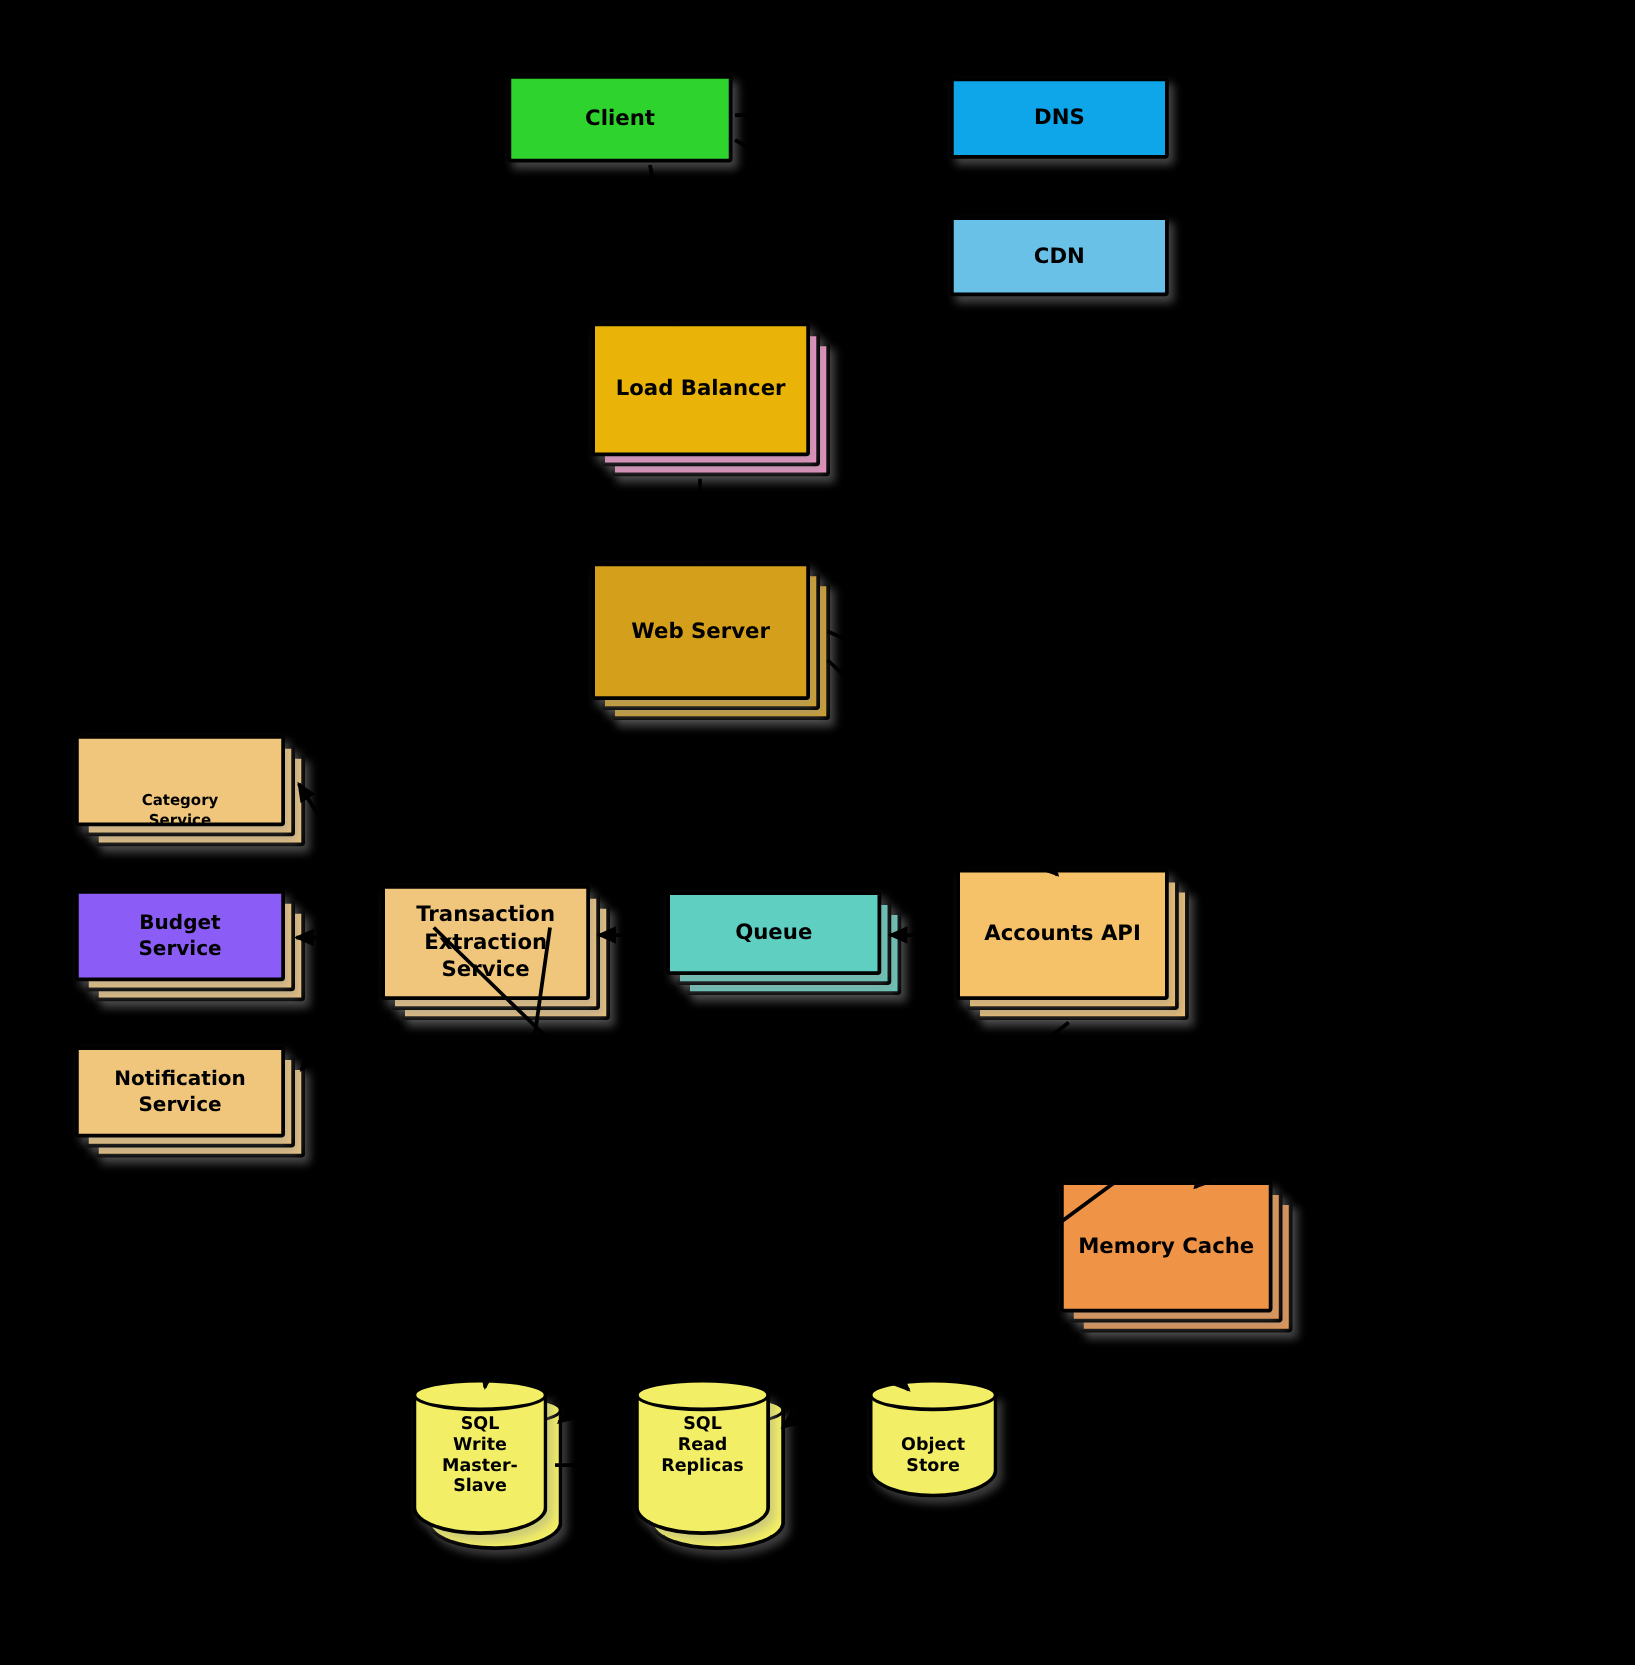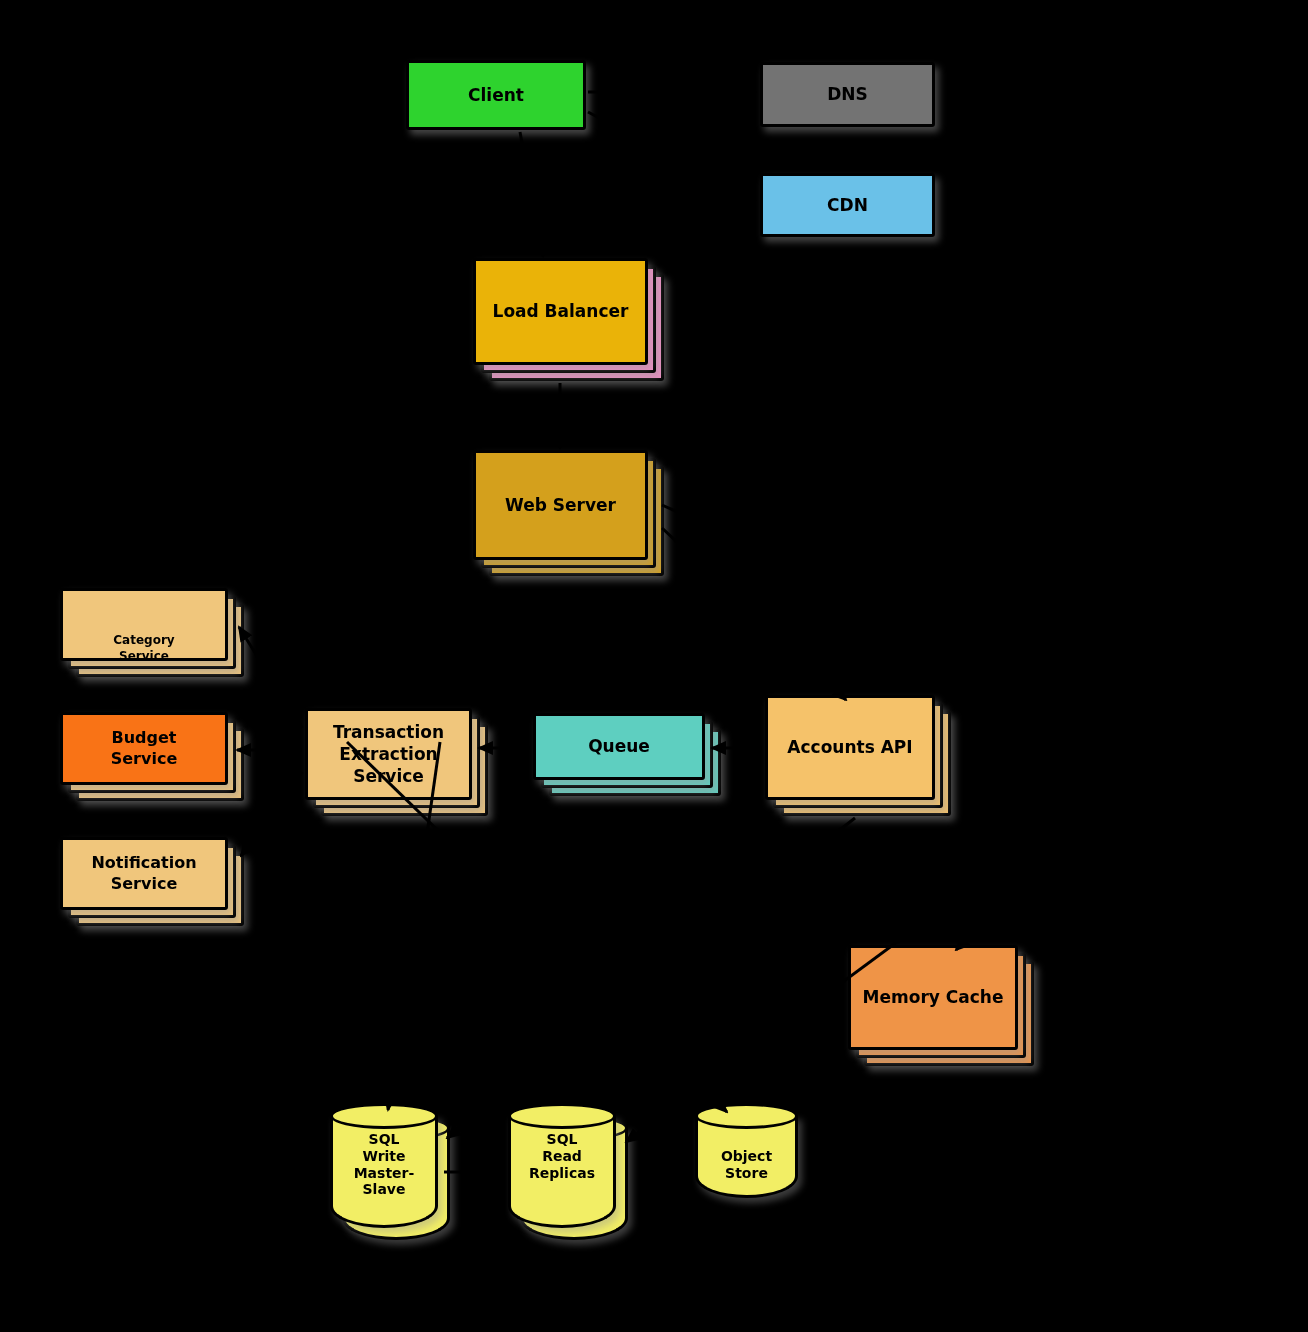--- a/index.html
+++ b/index.html
@@ -84,21 +84,21 @@
 <body style="background: rgb(0, 0, 0);">
 
 <div id="canvas" style="background: rgb(0, 0, 0);">
   <div id="nodes">
       <div class="node" style="left: 406px; top: 60px; width: 180px; height: 70px;">
         <div class="layer face" style="left: 0px; top: 0px; background: rgb(46, 211, 46);">
           <span class="box-label" style="font-size: 17px;">Client</span>
         </div>
       </div>
       <div class="node" style="left: 760px; top: 62px; width: 175px; height: 65px;">
-        <div class="layer face" style="left: 0px; top: 0px; background: #737373;">
+        <div class="layer face" style="left: 0px; top: 0px; background: #0ea5e9;">
           <span class="box-label" style="font-size: 17px;">DNS</span>
         </div>
       </div>
       <div class="node" style="left: 760px; top: 173px; width: 175px; height: 64px;">
         <div class="layer face" style="left: 0px; top: 0px; background: rgb(106, 193, 232);">
           <span class="box-label" style="font-size: 17px;">CDN</span>
         </div>
       </div>
       <div class="node" style="left: 473px; top: 258px; width: 175px; height: 107px;">
         <div class="layer" style="left: 16px; top: 16px; background: rgb(240, 143, 198);"></div>
@@ -118,21 +118,21 @@
         <div class="layer" style="left: 16px; top: 16px; background: rgb(240, 198, 124);"></div>
         <div class="layer" style="left: 8px; top: 8px; background: rgb(240, 198, 124);"></div>
         <div class="layer face" style="left: 0px; top: 0px; background: rgb(240, 198, 124);">
           <span class="box-label" style="font-size: 12px; margin-top: 48px;">Category
 Service</span>
         </div>
       </div>
       <div class="node" style="left: 60px; top: 712px; width: 168px; height: 73px;">
         <div class="layer" style="left: 16px; top: 16px; background: rgb(240, 198, 124);"></div>
         <div class="layer" style="left: 8px; top: 8px; background: rgb(240, 198, 124);"></div>
-        <div class="layer face" style="left: 0px; top: 0px; background: #f97316;">
+        <div class="layer face" style="left: 0px; top: 0px; background: #8b5cf6;">
           <span class="box-label" style="font-size: 16px;">Budget
 Service</span>
         </div>
       </div>
       <div class="node" style="left: 60px; top: 837px; width: 168px; height: 73px;">
         <div class="layer" style="left: 16px; top: 16px; background: rgb(240, 198, 124);"></div>
         <div class="layer" style="left: 8px; top: 8px; background: rgb(240, 198, 124);"></div>
         <div class="layer face" style="left: 0px; top: 0px; background: rgb(240, 198, 124);">
           <span class="box-label" style="font-size: 16px;">Notification
 Service</span>

